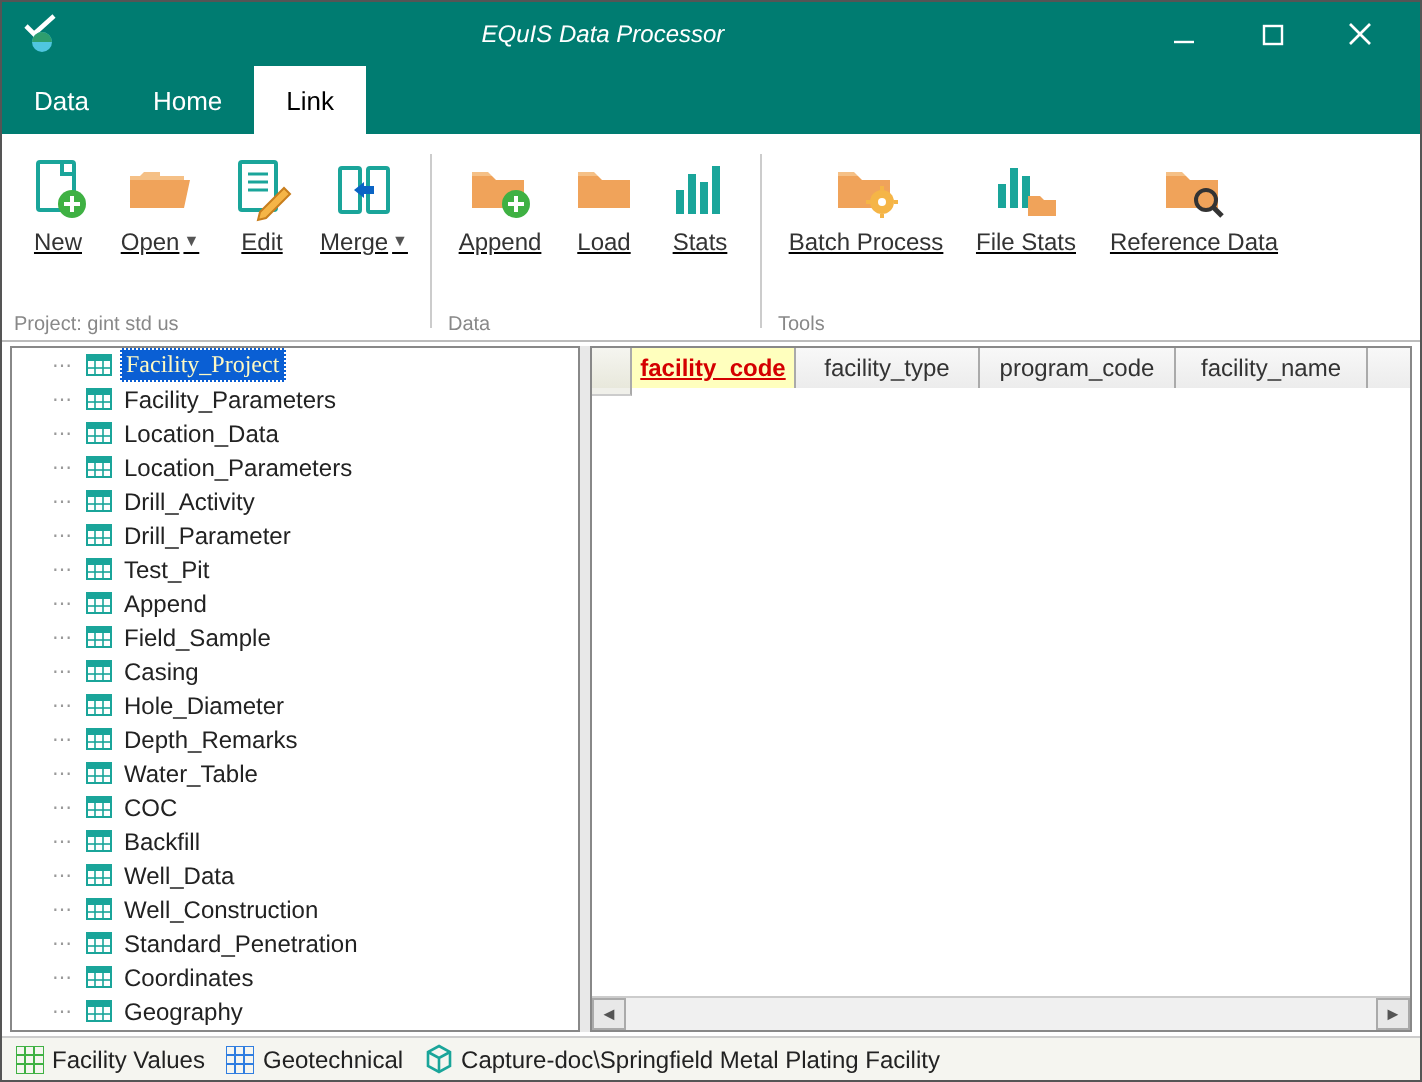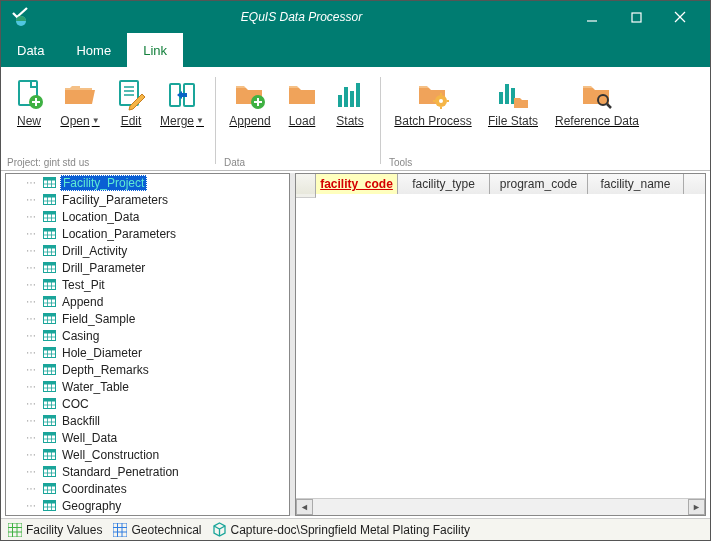--- a/index.html
+++ b/index.html
@@ -26,21 +26,21 @@
 .titlebar .winbtn { width: 44px; height: 32px; display:flex; align-items:center; justify-content:center; cursor:pointer; }
 .menubar {
   height: 34px;
   background: #007c71;
   color: #fff;
   display: flex;
   align-items: stretch;
 }
 .menubar .tab { padding: 0 16px; display:flex; align-items:center; cursor:pointer; font-size:13px; }
 .menubar .tab.file { font-weight: normal; }
-.menubar .tab.active { background: #fff; color: #15803d; }
+.menubar .tab.active { background: #fff; color: #000000; }
 .ribbon {
   height: 104px;
   background: #fff;
   border-bottom: 1px solid #bbb;
   display: flex;
   padding: 4px 6px 0 6px;
 }
 .ribbon-group { display:flex; flex-direction:column; }
 .ribbon-group .buttons { display:flex; gap:4px; flex:1;text-decoration:underline; }
 .ribbon-group .label { font-size:10px; color:#888; text-align:left; padding-bottom:2px; }
@@ -74,21 +74,21 @@
   align-items:center;
   height:17px;
   padding-left:20px;
   gap:4px;
   cursor:pointer;
   white-space:nowrap;
 }
 .tree-item .dots { color:#999; font-size:10px; letter-spacing:-2px; margin-right:2px; width:10px; }
 .tree-item .ticn { width:14px; height:14px; display:flex; align-items:center; justify-content:center; }
 .tree-item .txt { font-size:12px; color:#222; padding:0 2px; }
-.tree-item.selected .txt { background:#0a5fd4; color:#5eead4; border:1px dotted #fff; }
+.tree-item.selected .txt { background:#0a5fd4; color:#fef9c3; border:1px dotted #fff;font-family:Liberation Serif, serif; }
 .splitter { width:5px; background:#e8e8e8; cursor:col-resize; margin:2px 0; }
 .gridpanel {
   flex:1;
   border:1px solid #888;
   margin:2px 4px 2px 0;
   position:relative;
   background:#fff;
   overflow:hidden;
 }
 .gridheader { display:flex; height:20px; border-bottom:1px solid #aaa; }

